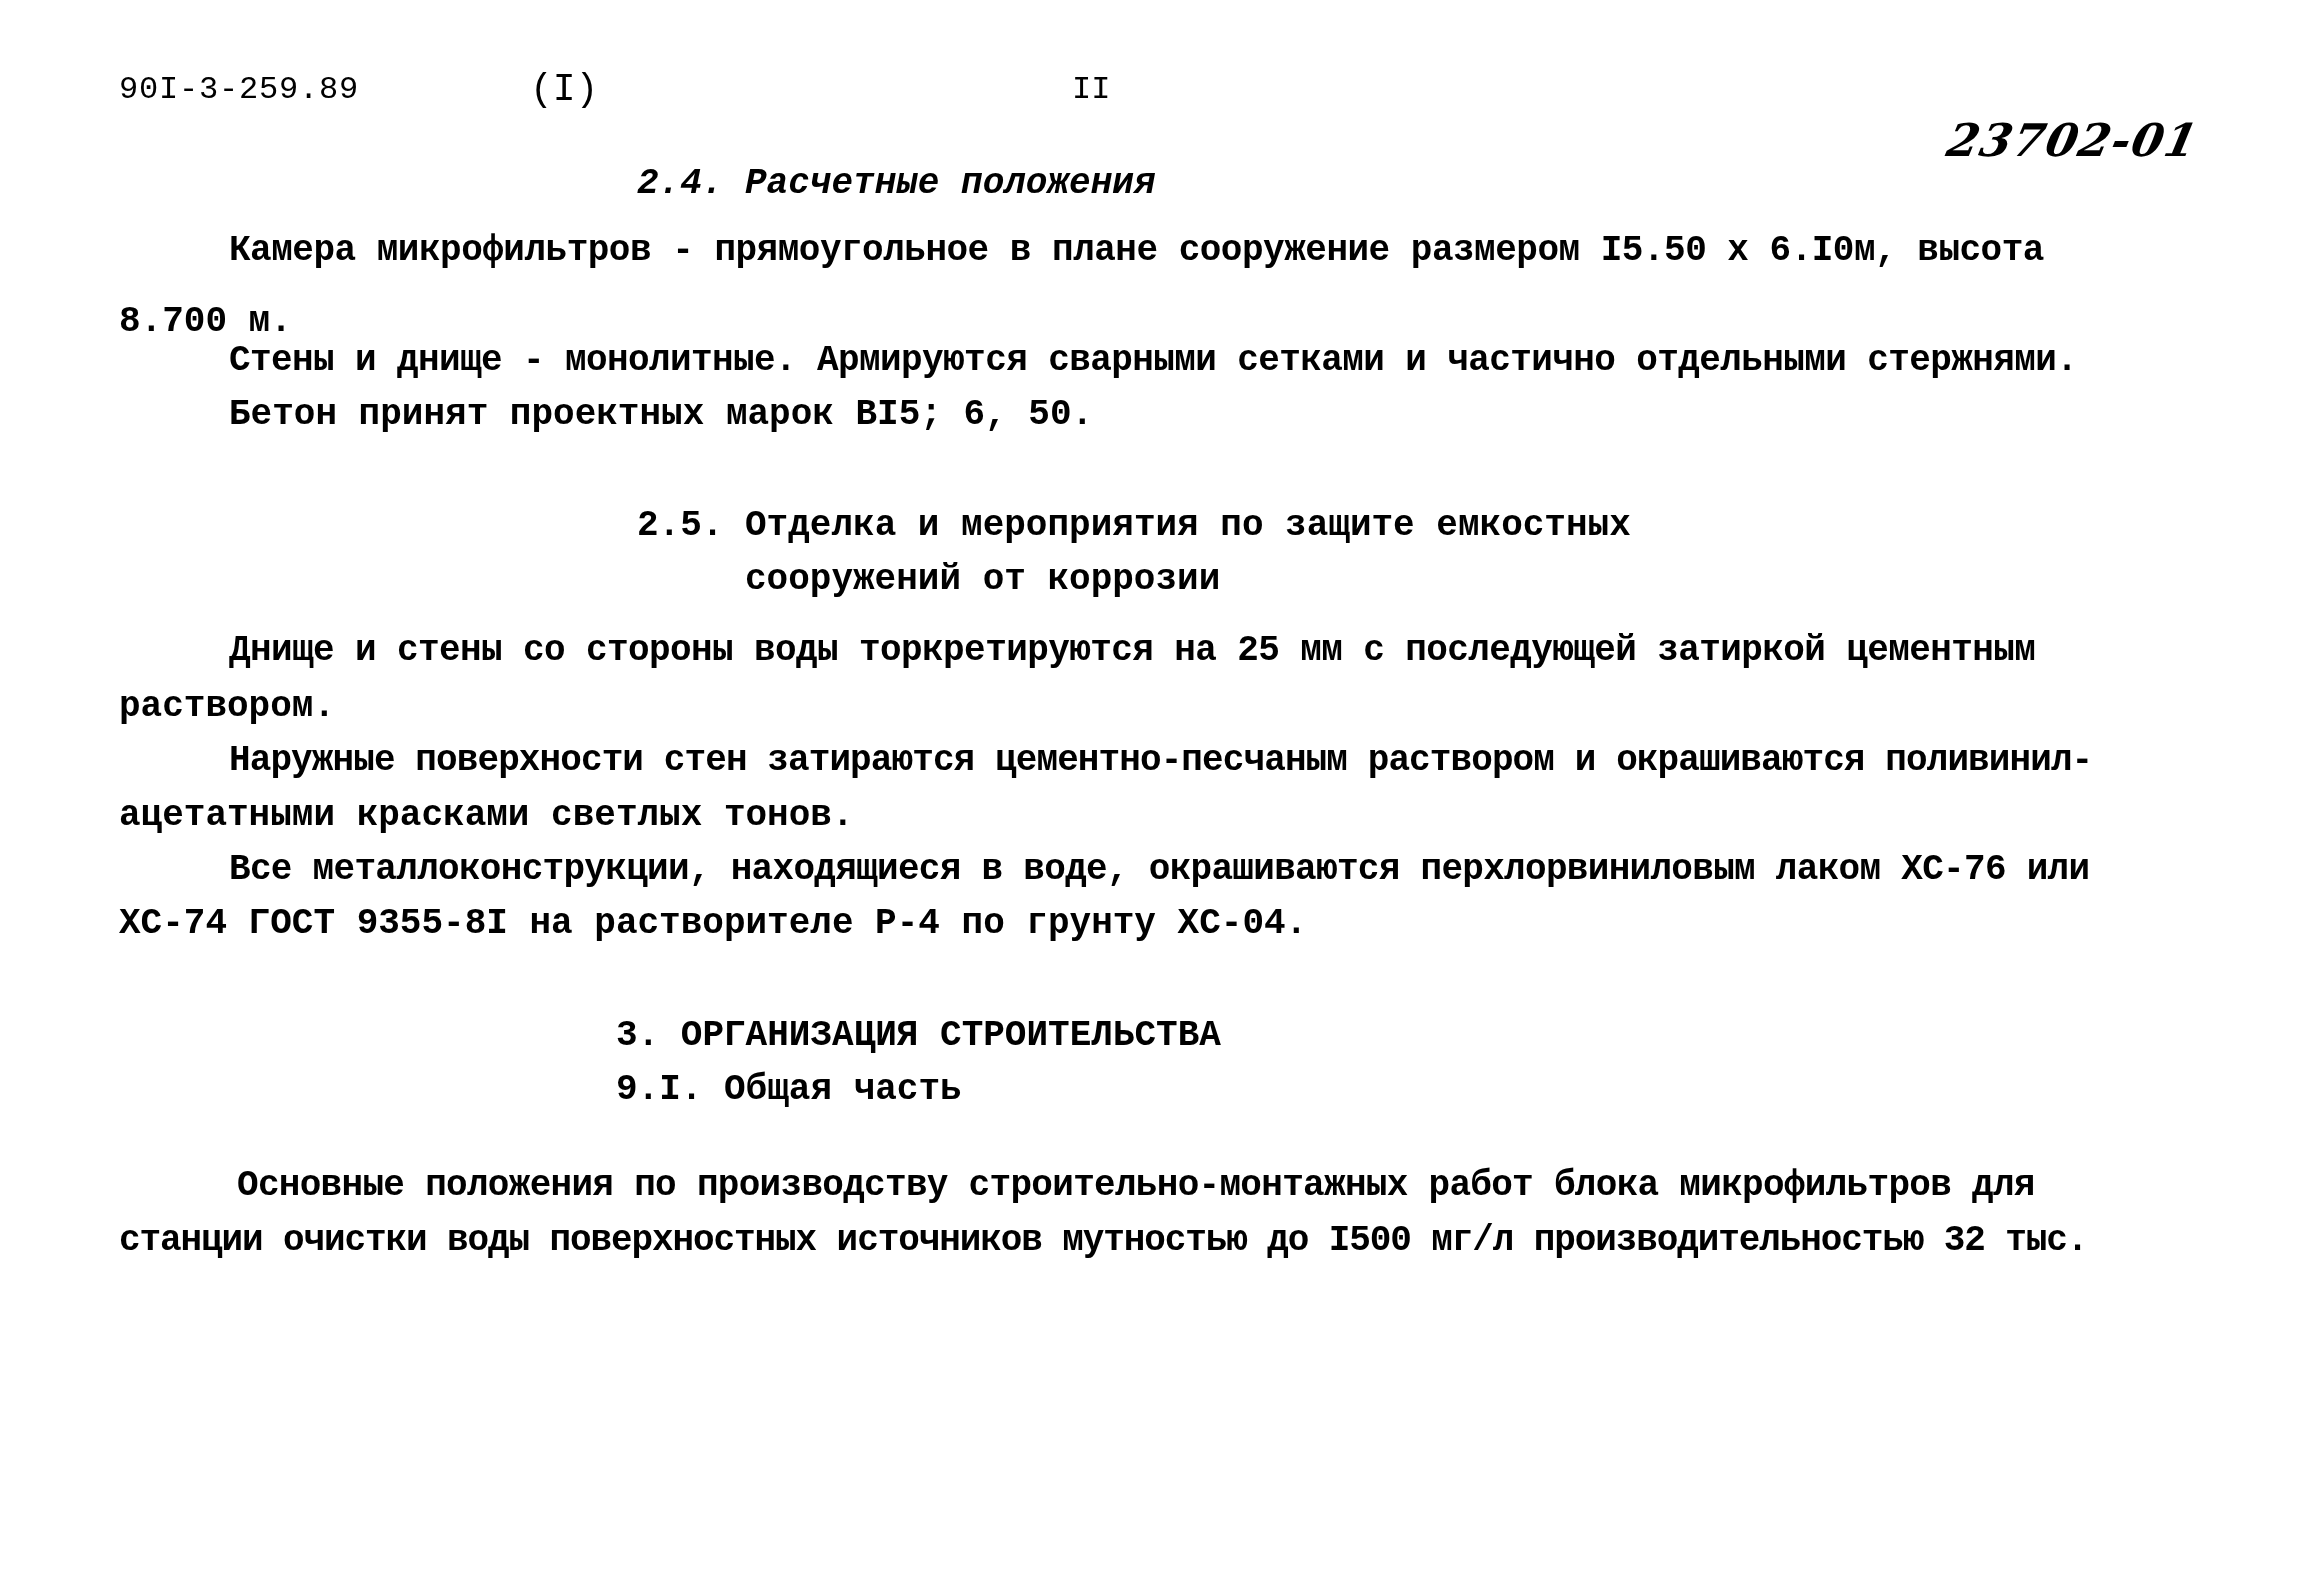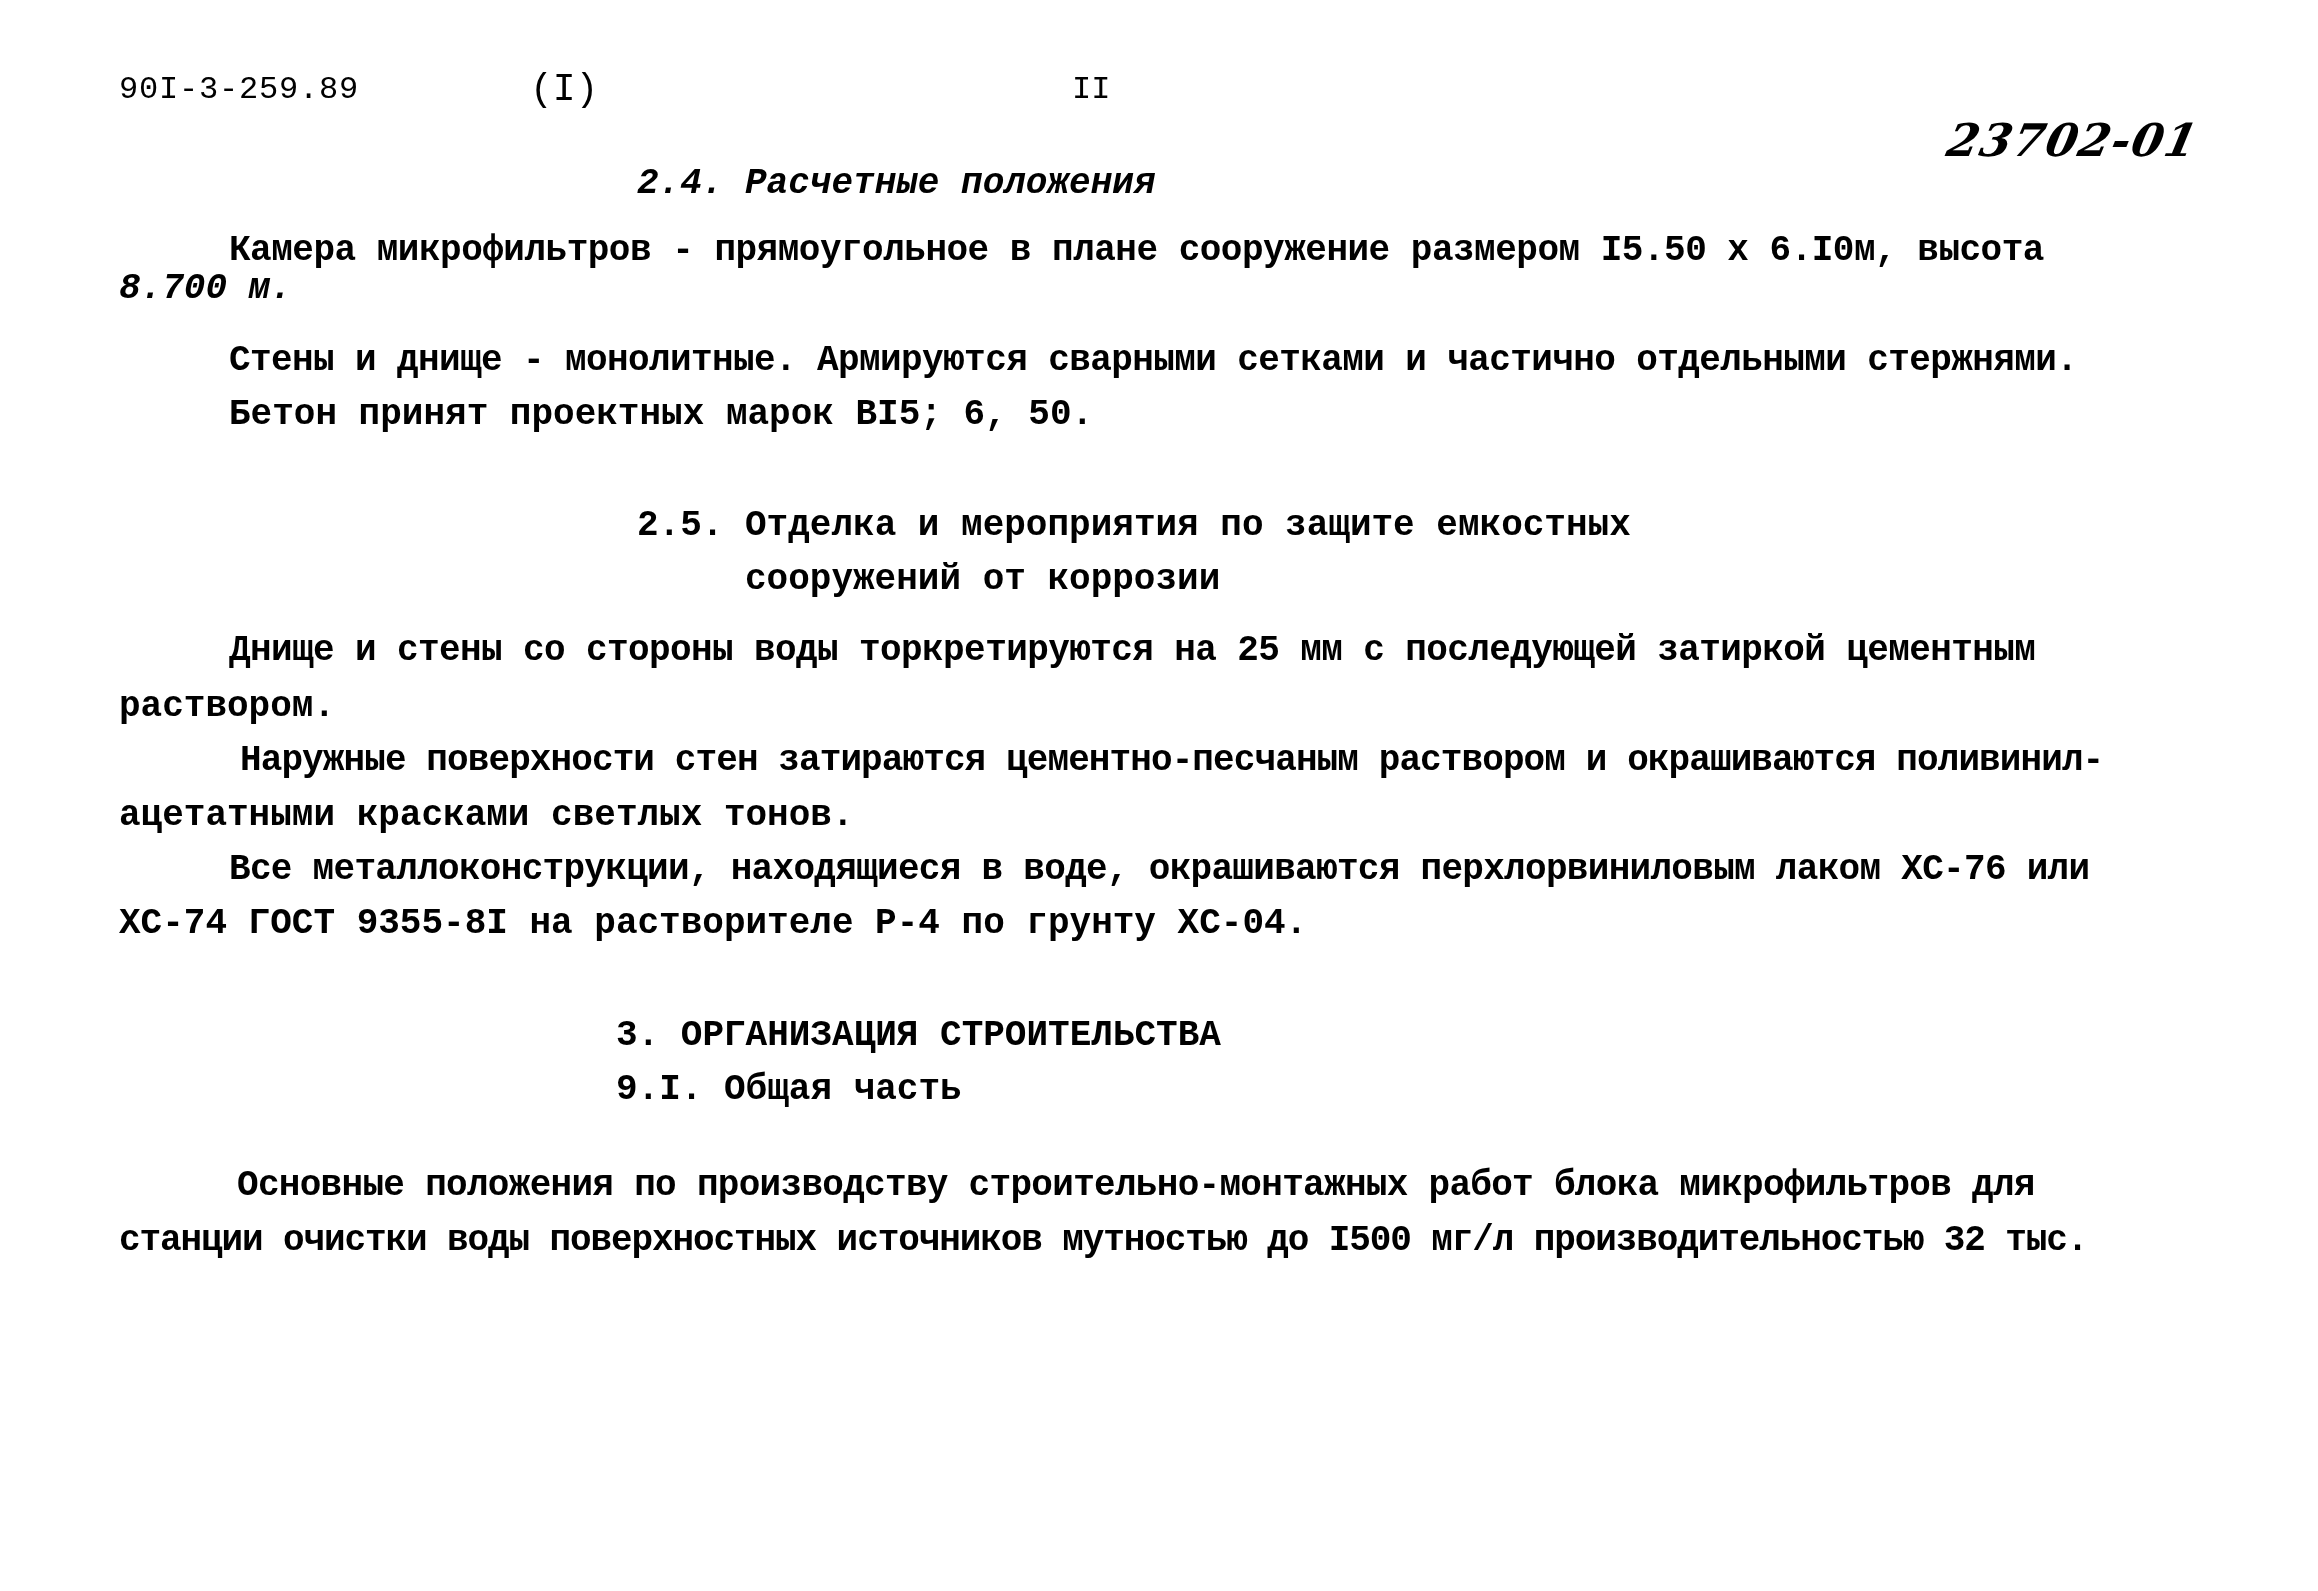--- a/index.html
+++ b/index.html
@@ -22,29 +22,29 @@
 
 <div>
 
   <div class="t light" style="left:119px; top:68px; font-size:32px; letter-spacing:0.8px;">90I-3-259.89</div>
   <div class="t light" style="left:530px; top:68px; font-size:38px;">(I)</div>
   <div class="t light" style="left:1072px; top:68px; font-size:32px;">II</div>
   <div class="stamp">23702-01</div>
 
   <div class="t" style="left:637px; top:162px;font-style:italic;">2.4. Расчетные положения</div>
   <div class="t" style="left:229px; top:229px; letter-spacing:-0.5px;">Камера микрофильтров - прямоугольное в плане сооружение размером I5.50 х 6.I0м, высота</div>
-  <div class="t" style="left:119px; top:267px;font-style:italic;">8.700 м.</div>
+  <div class="t" style="left:119px; top:300px;">8.700 м.</div>
   <div class="t" style="left:229px; top:339px; letter-spacing:-0.6px;">Стены и днище - монолитные. Армируются сварными сетками и частично отдельными стержнями.</div>
   <div class="t" style="left:229px; top:393px;">Бетон принят проектных марок BI5;  6,  50.</div>
 
   <div class="t" style="left:637px; top:504px;">2.5. Отделка и мероприятия по защите емкостных</div>
   <div class="t" style="left:745px; top:558px;">сооружений от коррозии</div>
   <div class="t" style="left:229px; top:629px; letter-spacing:-0.6px;">Днище и стены со стороны воды торкретируются на 25 мм с последующей затиркой цементным</div>
   <div class="t" style="left:119px; top:685px;">раствором.</div>
-  <div class="t" style="left:229px; top:739px; letter-spacing:-0.9px;margin-left:11px;">Наружные поверхности стен затираются цементно-песчаным раствором и окрашиваются поливинил-</div>
+  <div class="t" style="left:229px; top:739px; letter-spacing:-0.9px;">Наружные поверхности стен затираются цементно-песчаным раствором и окрашиваются поливинил-</div>
   <div class="t" style="left:119px; top:794px;">ацетатными красками светлых тонов.</div>
   <div class="t" style="left:229px; top:848px; letter-spacing:-0.7px;">Все металлоконструкции, находящиеся в воде, окрашиваются перхлорвиниловым лаком ХС-76 или</div>
   <div class="t" style="left:119px; top:902px;">ХС-74 ГОСТ 9355-8I на растворителе Р-4 по грунту ХС-04.</div>
 
   <div class="t" style="left:616px; top:1014px;">3. ОРГАНИЗАЦИЯ СТРОИТЕЛЬСТВА</div>
   <div class="t" style="left:616px; top:1068px;">9.I. Общая часть</div>
   <div class="t" style="left:229px; top:1164px; letter-spacing:-0.7px;margin-left:8px;">Основные положения по производству строительно-монтажных работ блока микрофильтров для</div>
   <div class="t" style="left:119px; top:1219px; letter-spacing:-1.1px;">станции очистки воды поверхностных источников мутностью до I500 мг/л производительностью 32 тыс.</div>
 
 </div>

